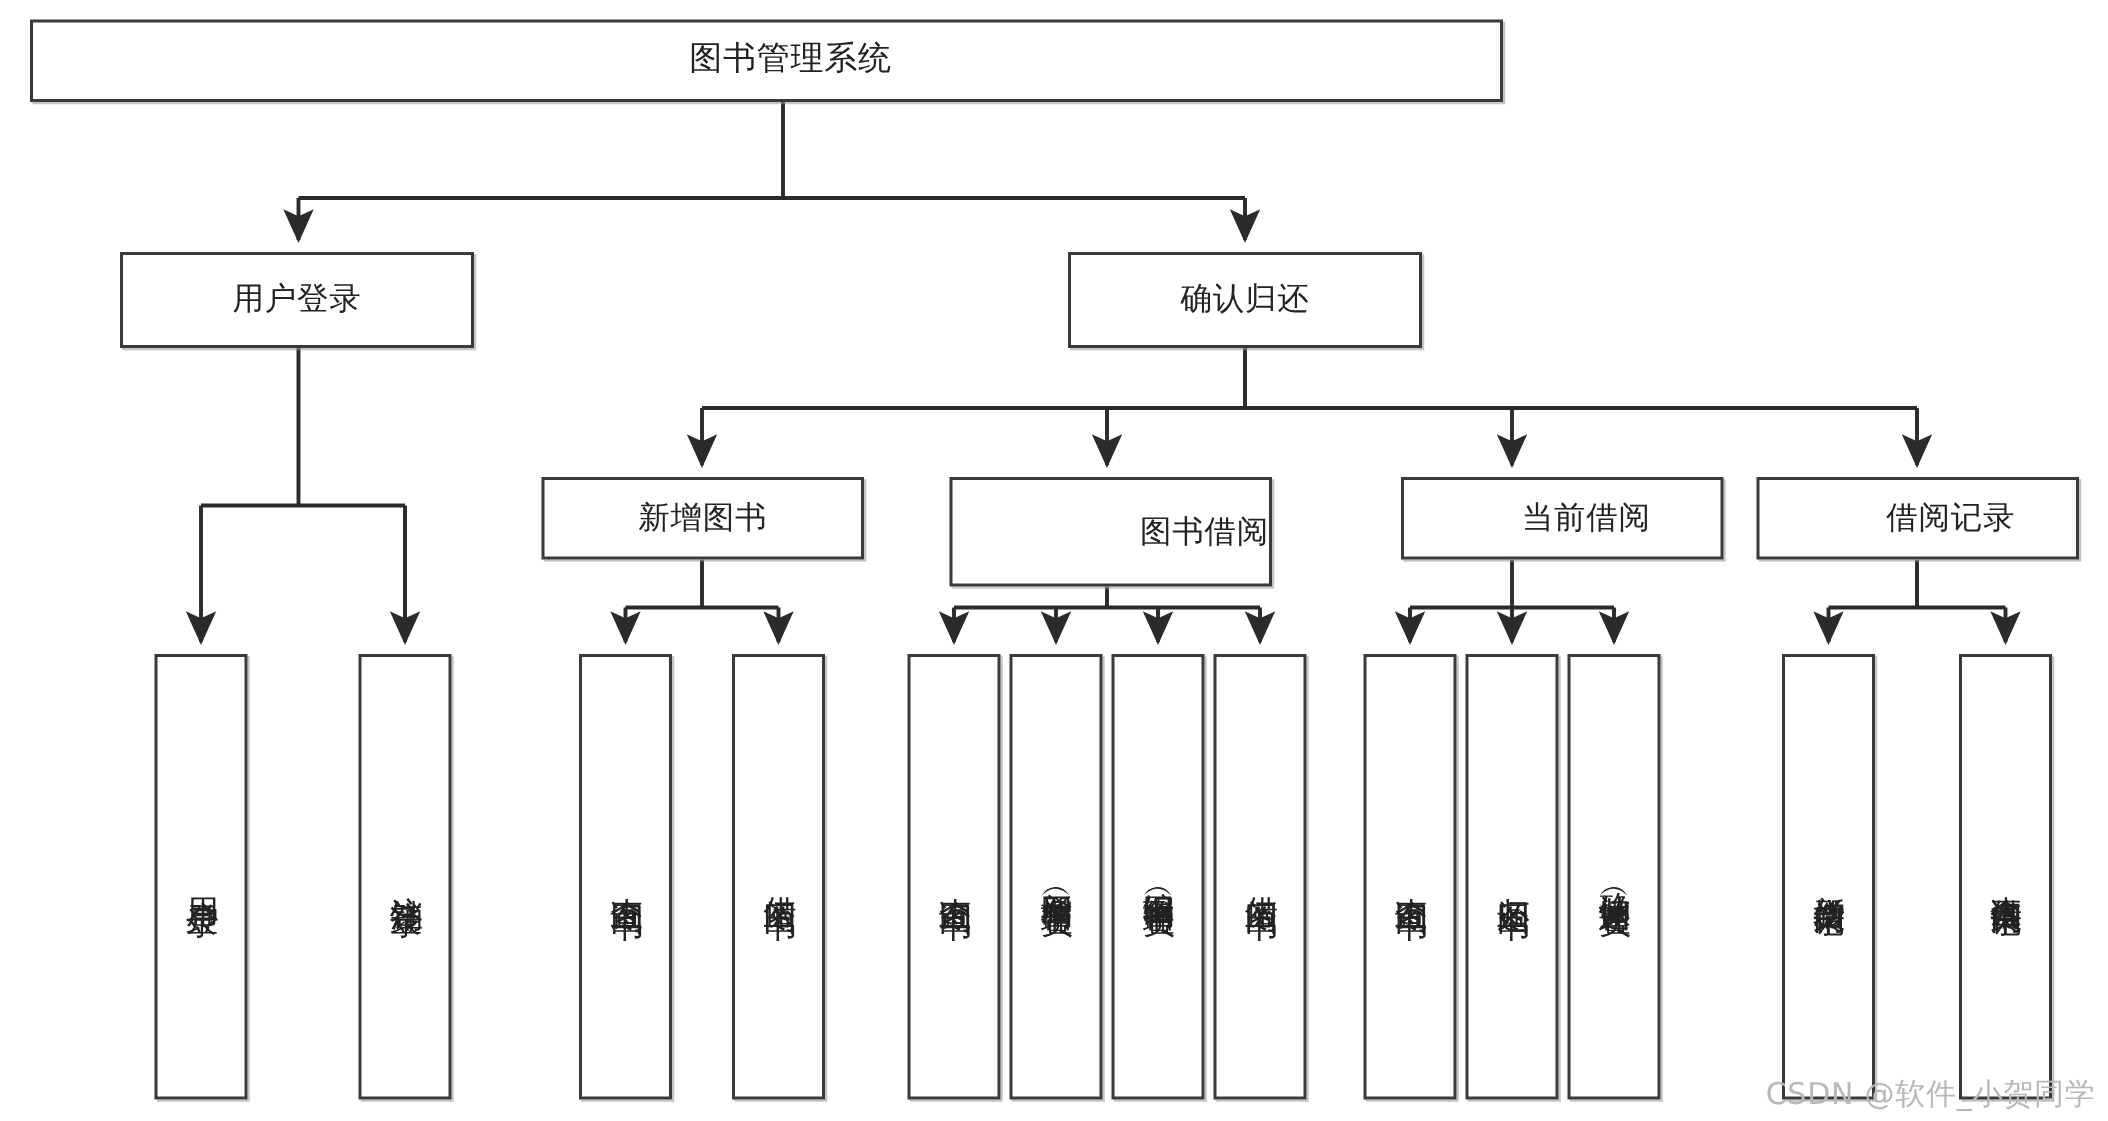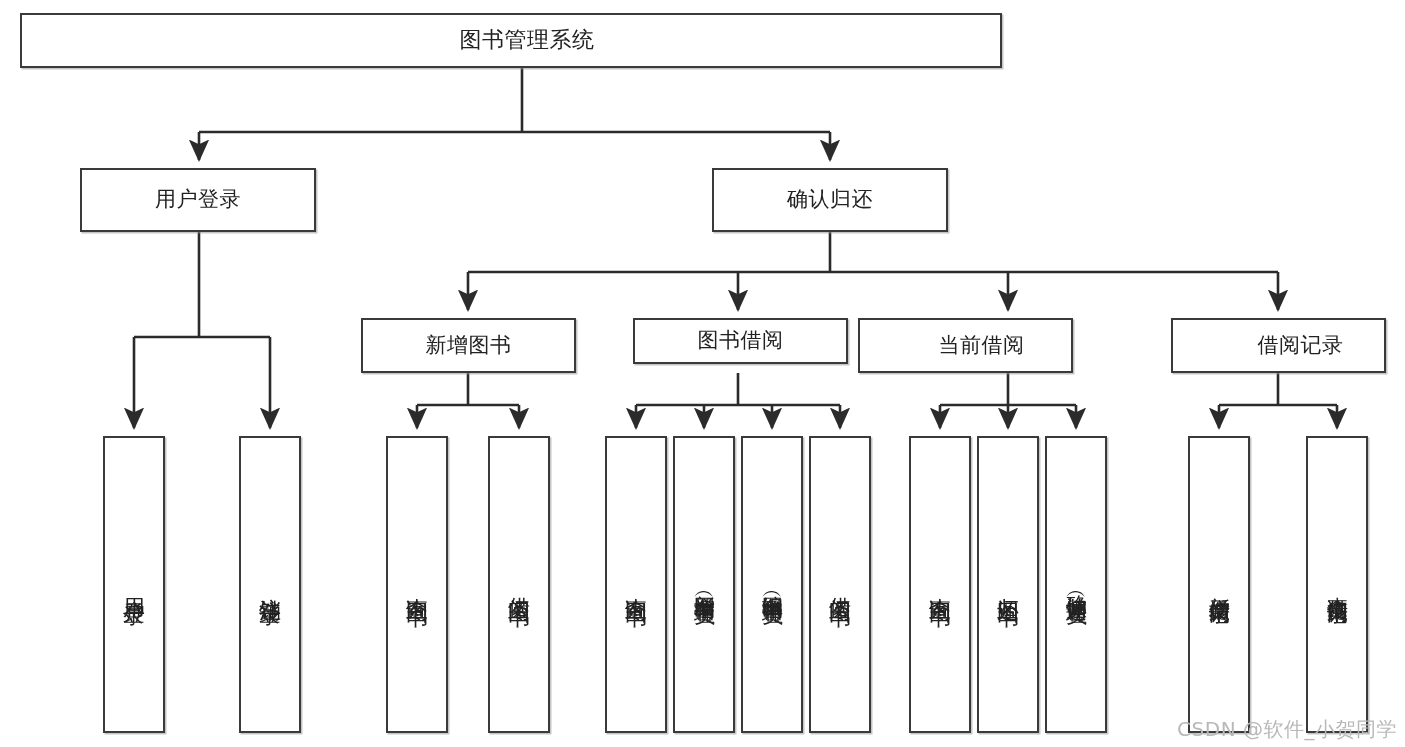--- a/index.html
+++ b/index.html
@@ -136,24 +136,24 @@
   <div class="node horiz" style="left:80px; top:168px; width:236px; height:64px;">
     <span class="lbl">用户登录</span>
   </div>
   <div class="node horiz" style="left:712px; top:168px; width:236px; height:64px;">
     <span class="lbl">确认归还</span>
   </div>
 
   <div class="node horiz" style="left:361px; top:318px; width:215px; height:55px;">
     <span class="lbl">新增图书</span>
   </div>
-  <div class="node horiz" style="left:633px; top:318px; width:215px; height:46px;">
+  <div class="node horiz" style="left:633px; top:318px; width:215px; height:73px;justify-content:flex-end;">
     <span class="lbl">图书借阅</span>
   </div>
-  <div class="node horiz" style="left:858px; top:318px; width:215px; height:55px;padding-left:32px;">
+  <div class="node horiz" style="left:934px; top:318px; width:215px; height:55px;padding-left:32px;">
     <span class="lbl">当前借阅</span>
   </div>
   <div class="node horiz" style="left:1171px; top:318px; width:215px; height:55px;padding-left:44px;">
     <span class="lbl">借阅记录</span>
   </div>
 
   <div class="node vert" style="left:103px; top:436px; width:62px; height:297px;">
     <span class="lbl">用户登录</span>
   </div>
   <div class="node vert" style="left:239px; top:436px; width:62px; height:297px;">

